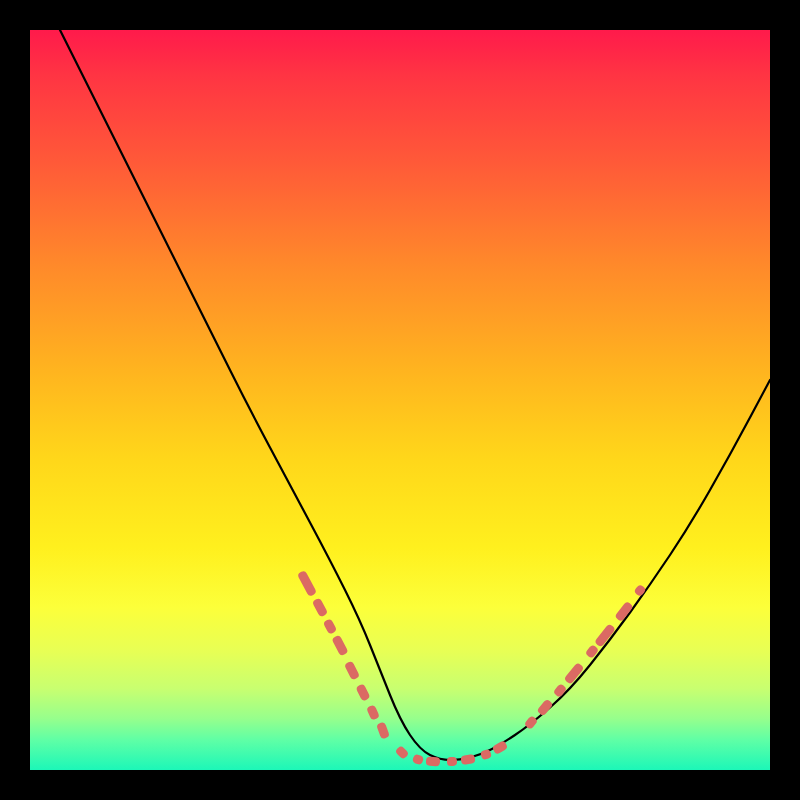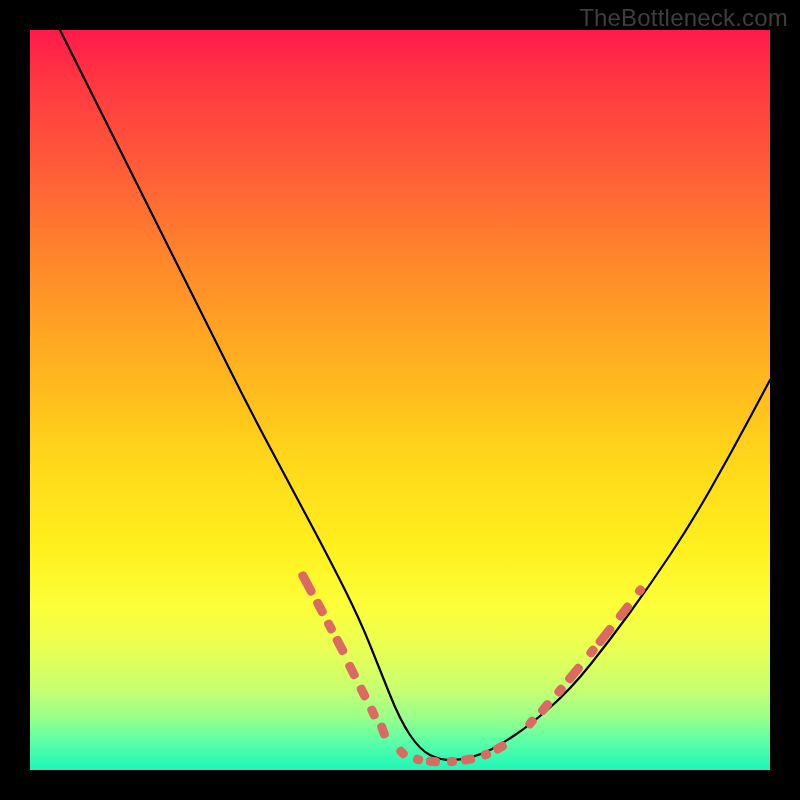--- a/index.html
+++ b/index.html
@@ -68,21 +68,20 @@
   .dash {
     position: absolute;
     background: #db6a63;
     border-radius: 4px;
   }
 </style>
 </head>
 <body>
 
 <div class="frame">
-  <div class="watermark">TheBottleneck.com</div>
   <div class="plot">
     <svg class="curve" viewBox="0 0 740 740" preserveAspectRatio="none">
       <path id="curvePath" d="M 30 0 Q 30 0 45 30 Q 60 60 80 100 Q 100 140 120 180 Q 140 220 160 260 Q 180 300 200 340 Q 220 380 240 417.5 Q 260 455 280 492.5 Q 300 530 315 560 Q 330 590 340 615 Q 350 640 360 665 Q 370 690 380 705 Q 390 720 400 725 Q 410 730 420 730 Q 430 730 440 727.5 Q 450 725 460 720 Q 470 715 485 705 Q 500 695 520 677.5 Q 540 660 560 635 Q 580 610 600 582.5 Q 620 555 640 525 Q 660 495 680 460 Q 700 425 720 387.5 T 740 350"></path>
     </svg>
     <div id="dashLayer">
         <div class="dash" style="width: 26px; height: 9px; left: 264px; top: 548.5px; transform: rotate(62deg);"></div>
         <div class="dash" style="width: 18px; height: 9px; left: 281px; top: 572.5px; transform: rotate(62deg);"></div>
         <div class="dash" style="width: 14px; height: 9px; left: 293px; top: 591.5px; transform: rotate(62deg);"></div>
         <div class="dash" style="width: 20px; height: 9px; left: 300px; top: 610.5px; transform: rotate(62deg);"></div>
         <div class="dash" style="width: 18px; height: 9px; left: 313px; top: 635.5px; transform: rotate(63deg);"></div>

